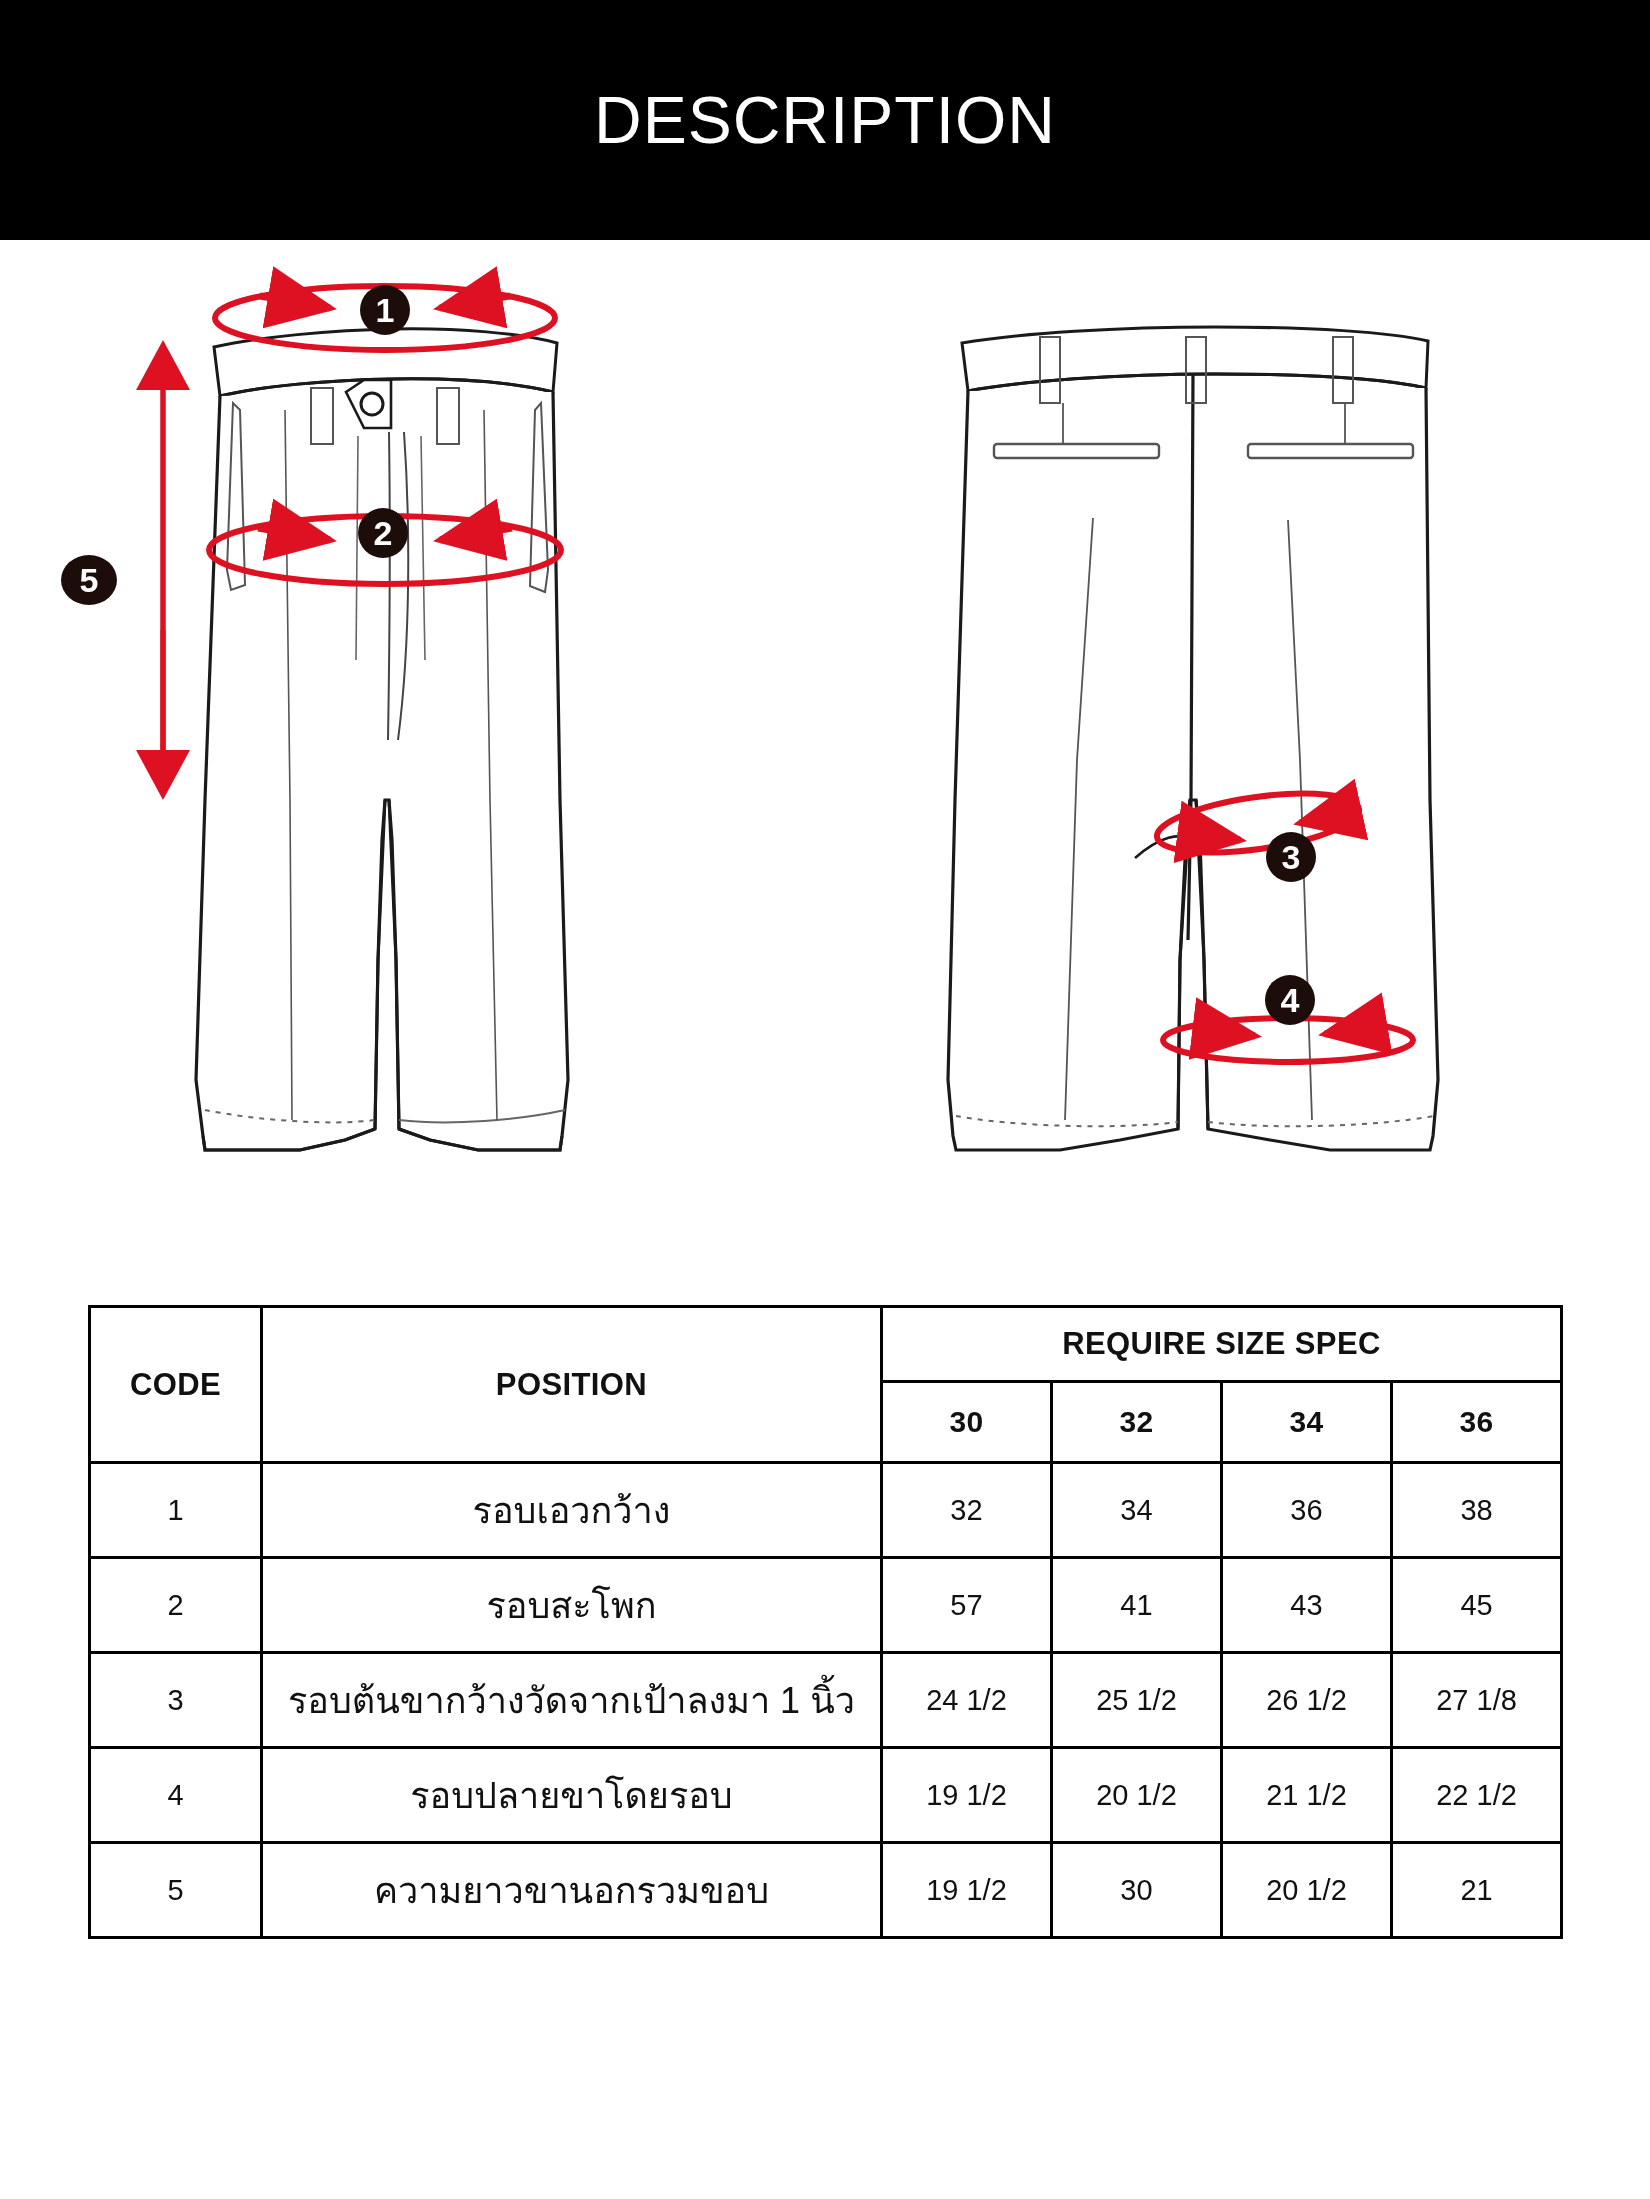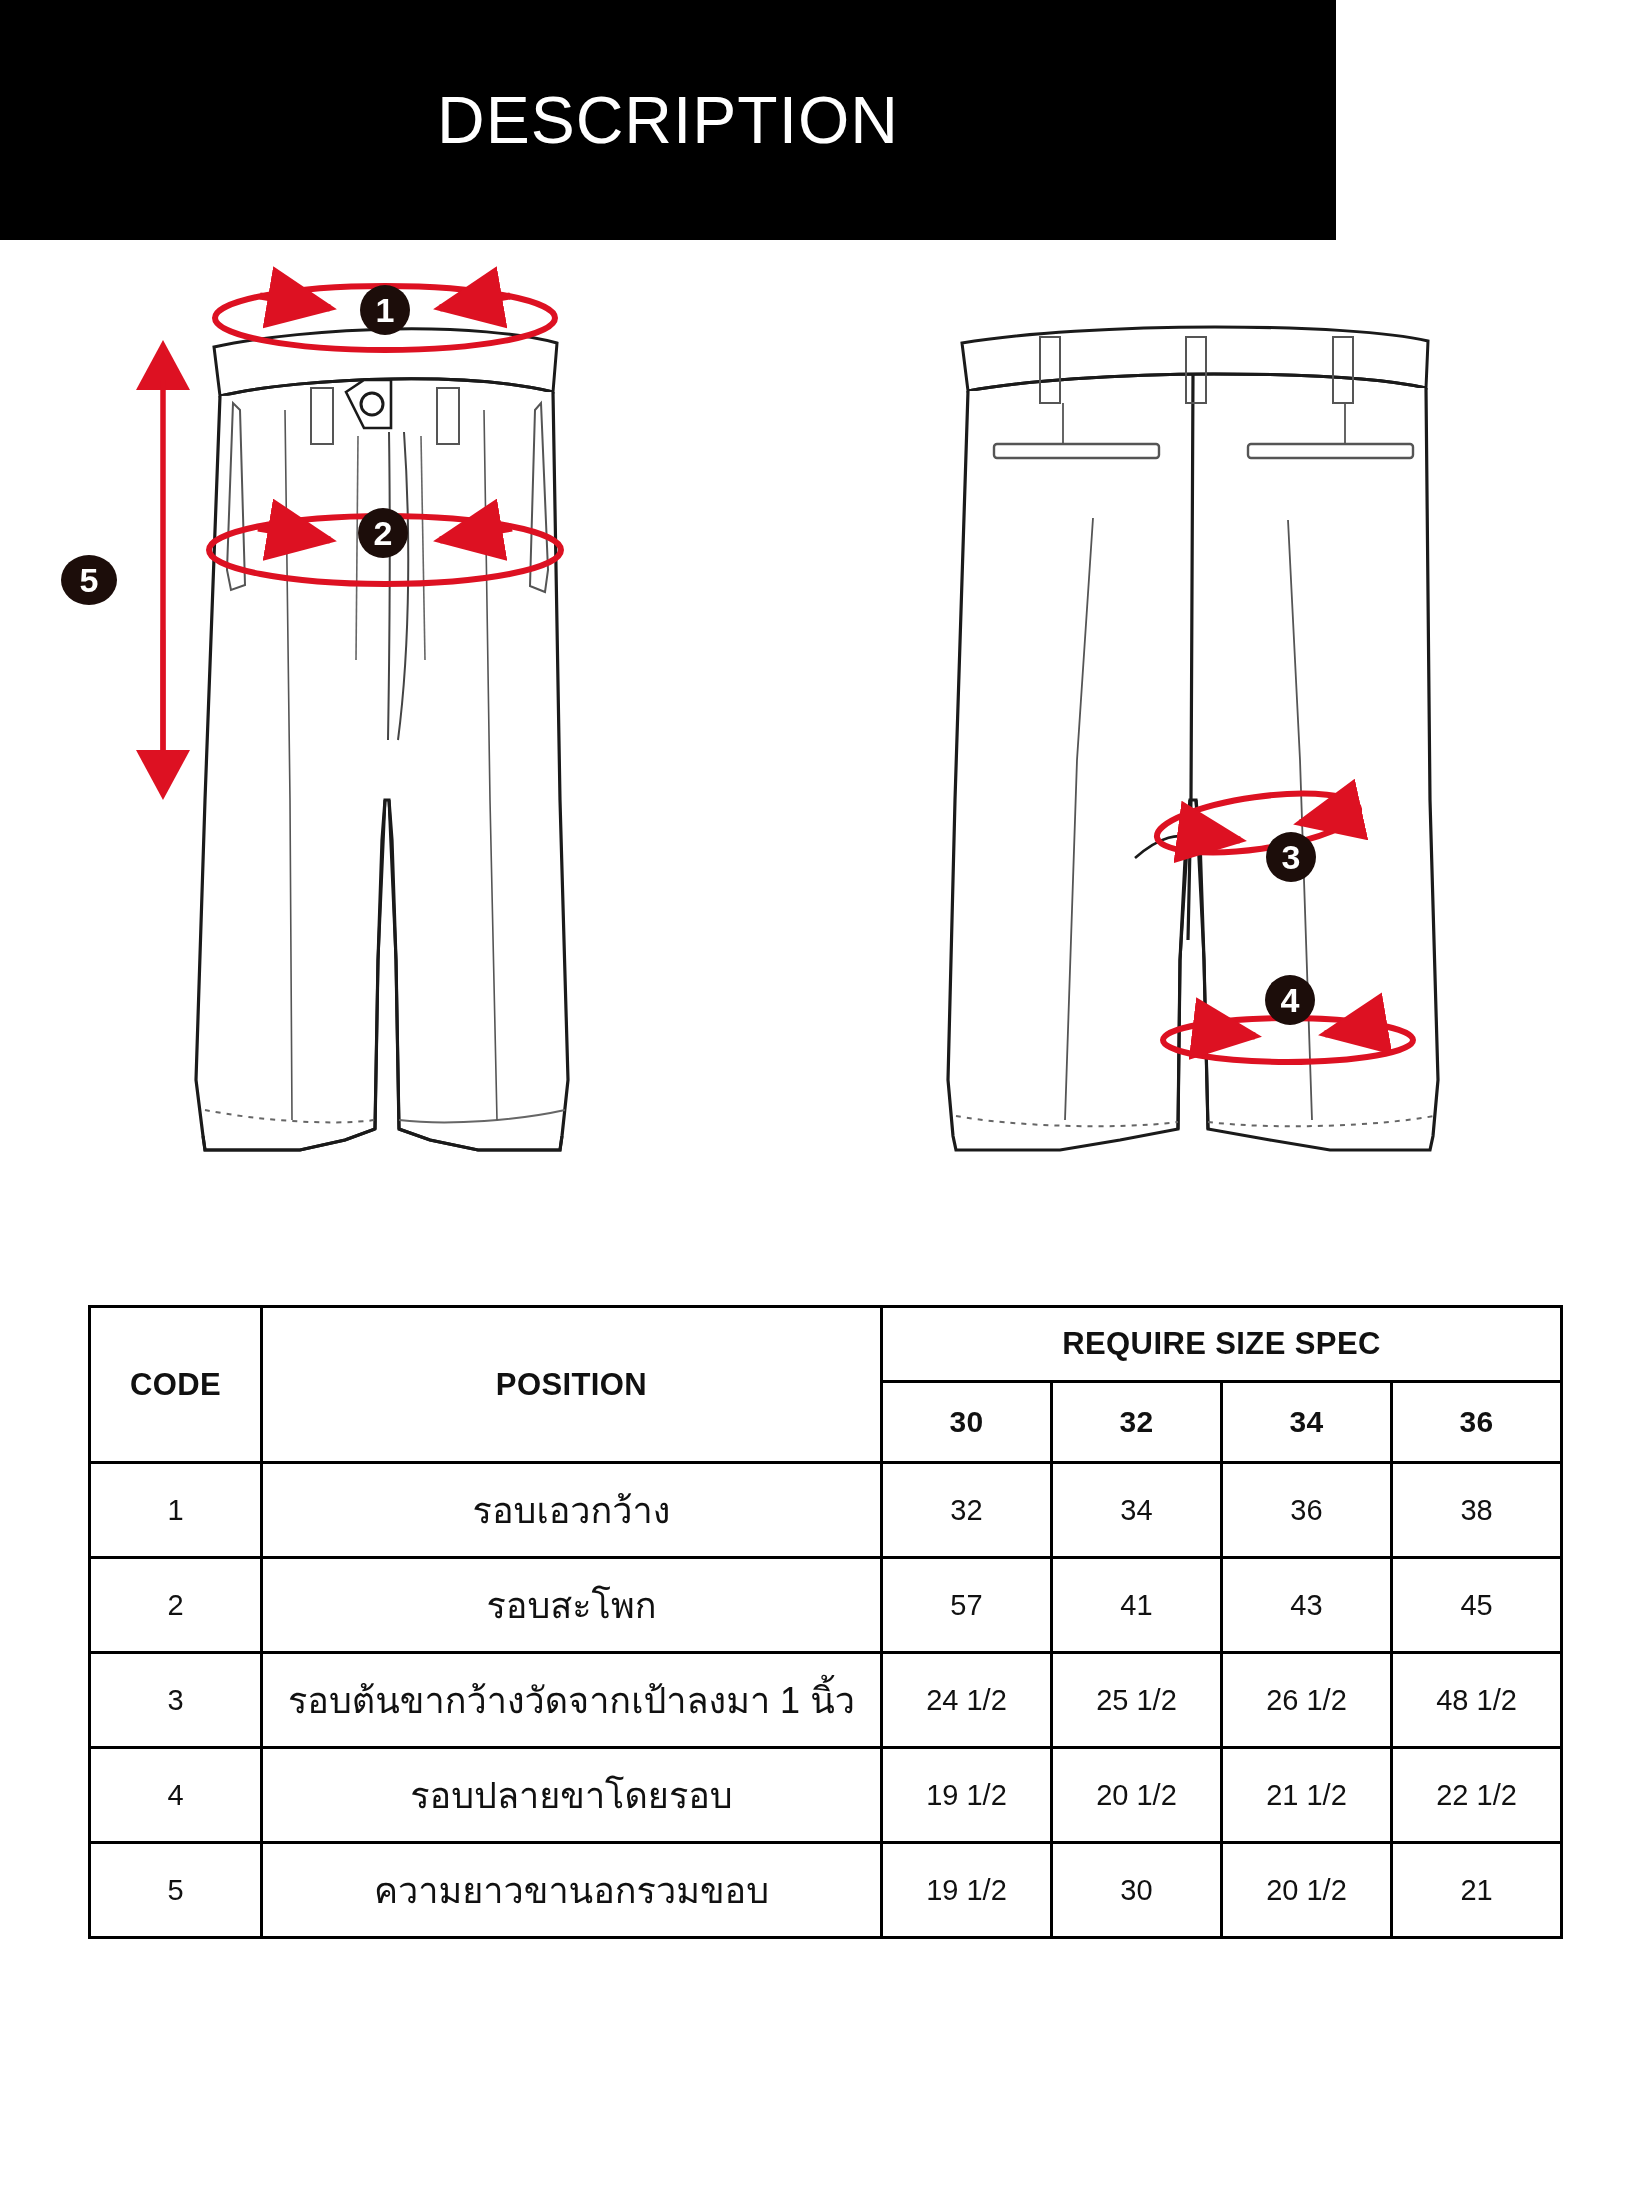--- a/index.html
+++ b/index.html
@@ -13,21 +13,21 @@
     position: relative;
     font-family: "Liberation Sans", "DejaVu Sans", sans-serif;
     overflow: hidden;
   }
 
   
   .header-bar {
     position: absolute;
     left: 0;
     top: 0;
-    width: 1336px;
+    width: 1650px;
     height: 240px;
     background: #000000;
     display: flex;
     align-items: center;
     justify-content: center;
   }
   .header-title {
     color: #ffffff;
     font-size: 66px;
     font-weight: 400;
@@ -295,21 +295,21 @@
         <td class="cell-value">41</td>
         <td class="cell-value">43</td>
         <td class="cell-value">45</td>
       </tr>
       <tr>
         <td class="cell-code">3</td>
         <td class="cell-position">รอบต้นขากว้างวัดจากเป้าลงมา 1 นิ้ว</td>
         <td class="cell-value">24 1/2</td>
         <td class="cell-value">25 1/2</td>
         <td class="cell-value">26 1/2</td>
-        <td class="cell-value">48 1/2</td>
+        <td class="cell-value">27 1/8</td>
       </tr>
       <tr>
         <td class="cell-code">4</td>
         <td class="cell-position">รอบปลายขาโดยรอบ</td>
         <td class="cell-value">19 1/2</td>
         <td class="cell-value">20 1/2</td>
         <td class="cell-value">21 1/2</td>
         <td class="cell-value">22 1/2</td>
       </tr>
       <tr>

